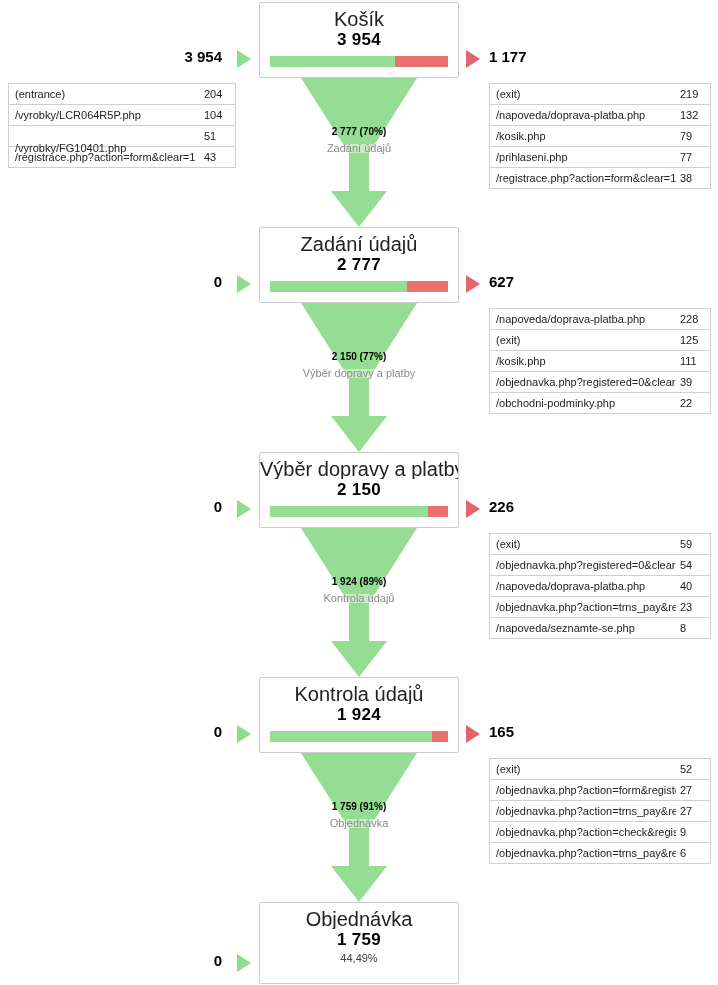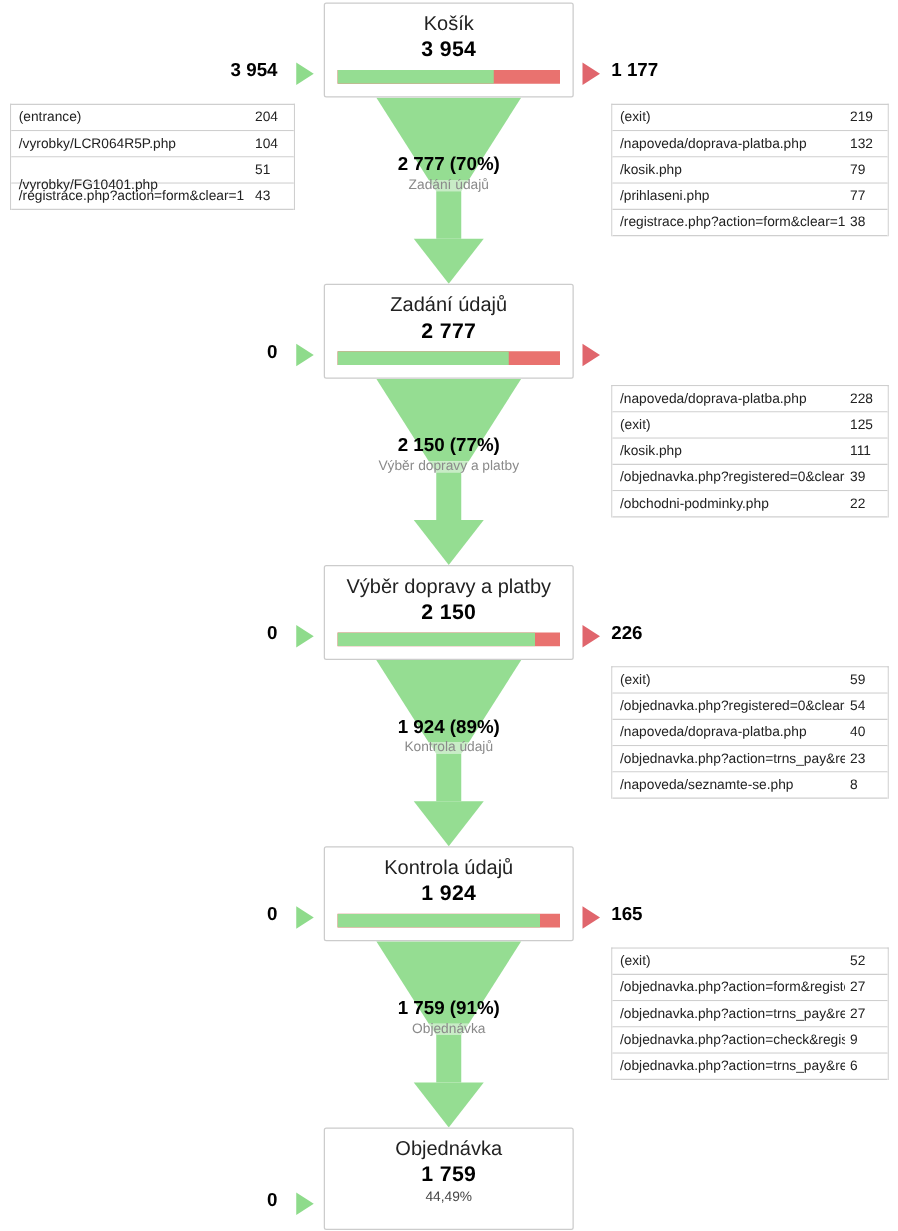--- a/index.html
+++ b/index.html
@@ -30,21 +30,21 @@
     position: absolute;
     left: 259px;
     width: 200px;
     box-sizing: border-box;
     background: #fff;
     border: 1px solid #cccccc;
     border-radius: 2px;
   }
   .step-title {
     text-align: center;
-    font-size: 16px;
+    font-size: 20px;
     line-height: 19px;
     color: #222;
     padding-top: 7px;
     white-space: nowrap;
     overflow: hidden;
   }
   .step-count {
     text-align: center;
     font-size: 17px;
     font-weight: bold;
@@ -140,21 +140,21 @@
   .connector svg { display: block; }
 
   .conv-label {
     position: absolute;
     left: 259px;
     width: 200px;
     text-align: center;
     pointer-events: none;
   }
   .conv-main {
-    font-size: 15px;
+    font-size: 10px;
     font-weight: bold;
     color: #000;
     line-height: 18px;
     white-space: nowrap;
   }
   .conv-sub {
     font-size: 11px;
     color: #8a8a8a;
     line-height: 15px;
     white-space: nowrap;
@@ -266,20 +266,21 @@
     <div class="step-box" style="top: 227px; height: 76px;">
       <div class="step-title">Zadání údajů</div>
       <div class="step-count">2 777</div>
       <div class="bar-wrap">
         <div class="bar-fill" style="width: 77%;"></div>
       </div>
     </div>
     <div class="gutter-num left" style="top: 273px; left: 0px; width: 222px;">0</div>
     <div class="tri tri-green" style="left: 237px; top: 275px;"></div>
     <div class="tri tri-red" style="left: 466px; top: 275px;"></div>
+    <div class="gutter-num right" style="top: 273px; left: 489px; width: 200px;">627</div>
     <div class="side-table" style="left: 489px; width: 222px; top: 308px;">
       <div class="side-row">
         <div class="side-label" style="max-width: 180px;">/napoveda/doprava-platba.php</div>
         <div class="side-value">228</div>
       </div>
       <div class="side-row">
         <div class="side-label" style="max-width: 180px;">(exit)</div>
         <div class="side-value">125</div>
       </div>
       <div class="side-row">

